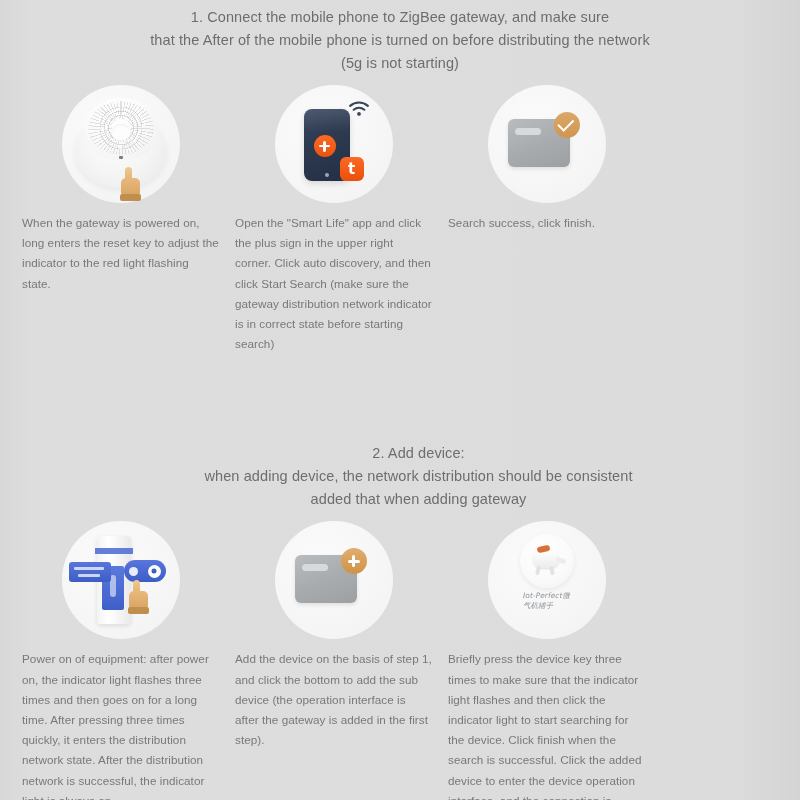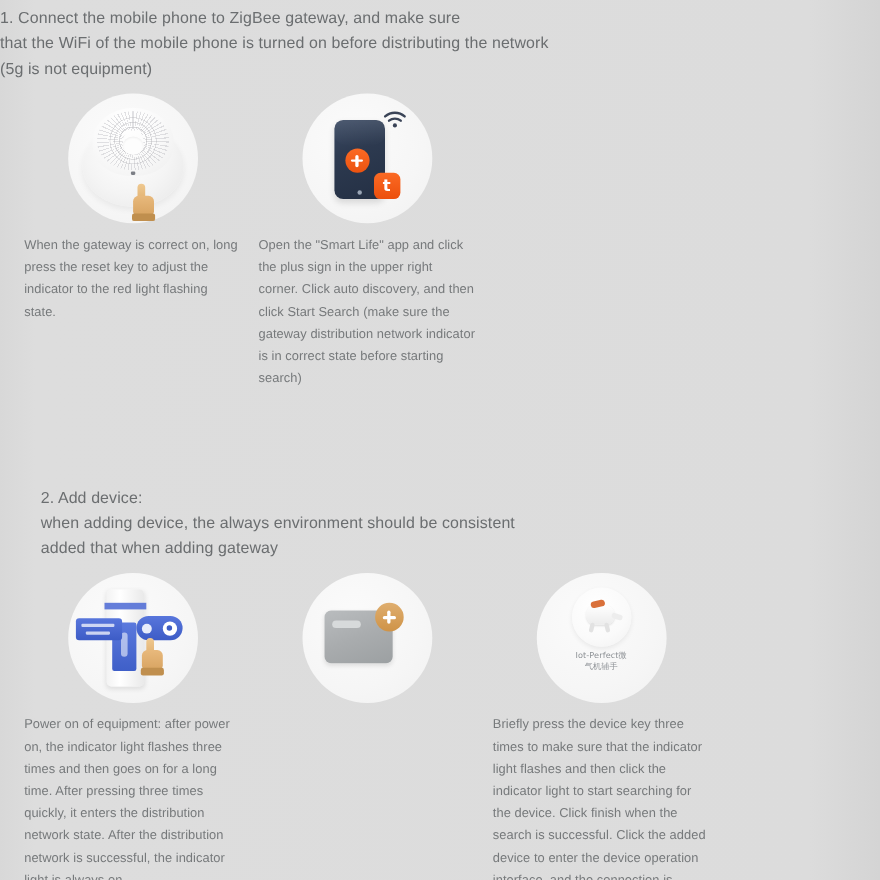--- a/index.html
+++ b/index.html
@@ -17,21 +17,21 @@
   }
   .page {
     width: 800px;
     height: 800px;
     position: relative;
     background: linear-gradient(90deg,#d8d8d8 0%, #dddddd 4%, #dcdcdc 92%, #d4d4d4 100%);
   }
 
   
   .section-heading {
-    text-align: left;
+    text-align: center;
     font-size: 14.5px;
     line-height: 23px;
     color: #6b6e70;
     letter-spacing: 0.1px;
   }
   .section-heading div { white-space: nowrap; }
 
   #section-1-heading { padding-top: 6px; }
   #section-2-heading { padding-top: 22px; }
 
@@ -372,37 +372,37 @@
   .pd-nozzle {
     position: absolute;
     left: 36px; top: 24px;
     width: 10px; height: 5px;
     border-radius: 2px;
     background: #ededed;
     transform: rotate(18deg);
   }
   .product-label {
     margin-top: 3px;
-    text-align: center;
     font-size: 7.4px;
     line-height: 10px;
     color: #8e9296;
     letter-spacing: .1px;
     font-family: "DejaVu Sans", sans-serif;
+    font-style: italic;
   }
 </style>
 </head>
 <body>
 
 <div class="page">
 
   <div class="section-heading" id="section-1-heading">
     <div>1. Connect the mobile phone to ZigBee gateway, and make sure</div>
-    <div>that the WiFi of the mobile phone is turned on before distributing the network</div>
-    <div>(5g is not equipment)</div>
+    <div>that the After of the mobile phone is turned on before distributing the network</div>
+    <div>(5g is not starting)</div>
   </div>
 
   <div class="steps-row" style="margin-top:14px;">
 
     <div class="step">
       <div class="step-figure">
         <div class="circle">
           <div class="gateway">
             <div class="gateway-base"></div>
             <div class="gateway-dome">
@@ -413,21 +413,21 @@
           </div>
           <div class="hand-overlay">
             <div class="hand">
               <div class="finger"></div>
               <div class="palm"></div>
               <div class="cuff"></div>
             </div>
           </div>
         </div>
       </div>
-      <div class="step-caption">When the gateway is correct on, long press the reset key to adjust the indicator to the red light flashing state.</div>
+      <div class="step-caption">When the gateway is powered on, long enters the reset key to adjust the indicator to the red light flashing state.</div>
     </div>
 
     <div class="step">
       <div class="step-figure">
         <div class="circle">
           <div class="phone-wrap">
             <svg class="wifi-icon" viewBox="0 0 24 18">
               <path d="M2 5.5 A15 15 0 0 1 22 5.5" fill="none" stroke="#3a4457" stroke-width="2.4" stroke-linecap="round"></path>
               <path d="M6 9.8 A9.5 9.5 0 0 1 18 9.8" fill="none" stroke="#3a4457" stroke-width="2.4" stroke-linecap="round"></path>
               <circle cx="12" cy="14.6" r="2.1" fill="#3a4457"></circle>
@@ -439,25 +439,40 @@
               <span class="bar-h"></span>
                 <span class="bar-v"></span>
             </div>
             <div class="tuya-badge">t</div>
           </div>
         </div>
       </div>
       <div class="step-caption">Open the "Smart Life" app and click the plus sign in the upper right corner. Click auto discovery, and then click Start Search (make sure the gateway distribution network indicator is in correct state before starting search)</div>
     </div>
 
+    <div class="step">
+      <div class="step-figure">
+        <div class="circle">
+          <div class="card-wrap">
+            <div class="card-body">
+              <div class="card-slot"></div>
+            </div>
+            <div class="badge-round">
+              <span class="check-mark"></span>
+            </div>
+          </div>
+        </div>
+      </div>
+      <div class="step-caption">Search success, click finish.</div>
+    </div>
   </div>
 
   <div class="section-heading" id="section-2-heading" style="margin-top:66px;padding-left:37px;">
     <div>2. Add device:</div>
-    <div>when adding device, the always environment should be consistent</div>
+    <div>when adding device, the network distribution should be consistent</div>
     <div>added that when adding gateway</div>
   </div>
 
   <div class="steps-row" style="margin-top:14px;">
 
     <div class="step">
       <div class="step-figure">
         <div class="circle">
           <div class="bluemock">
             <div class="bm-device"></div>
@@ -491,20 +506,21 @@
             <div class="card-body">
               <div class="card-slot"></div>
             </div>
             <div class="badge-round plus">
               <span class="plus-mark-h"></span>
                 <span class="plus-mark-v"></span>
             </div>
           </div>
         </div>
       </div>
+      <div class="step-caption">Add the device on the basis of step 1, and click the bottom to add the sub device (the operation interface is after the gateway is added in the first step).</div>
     </div>
 
     <div class="step">
       <div class="step-figure">
         <div class="circle">
           <div class="product-wrap">
             <div class="product-disc">
               <div class="pd-body"></div>
               <div class="pd-accent"></div>
               <div class="pd-leg l1"></div>

